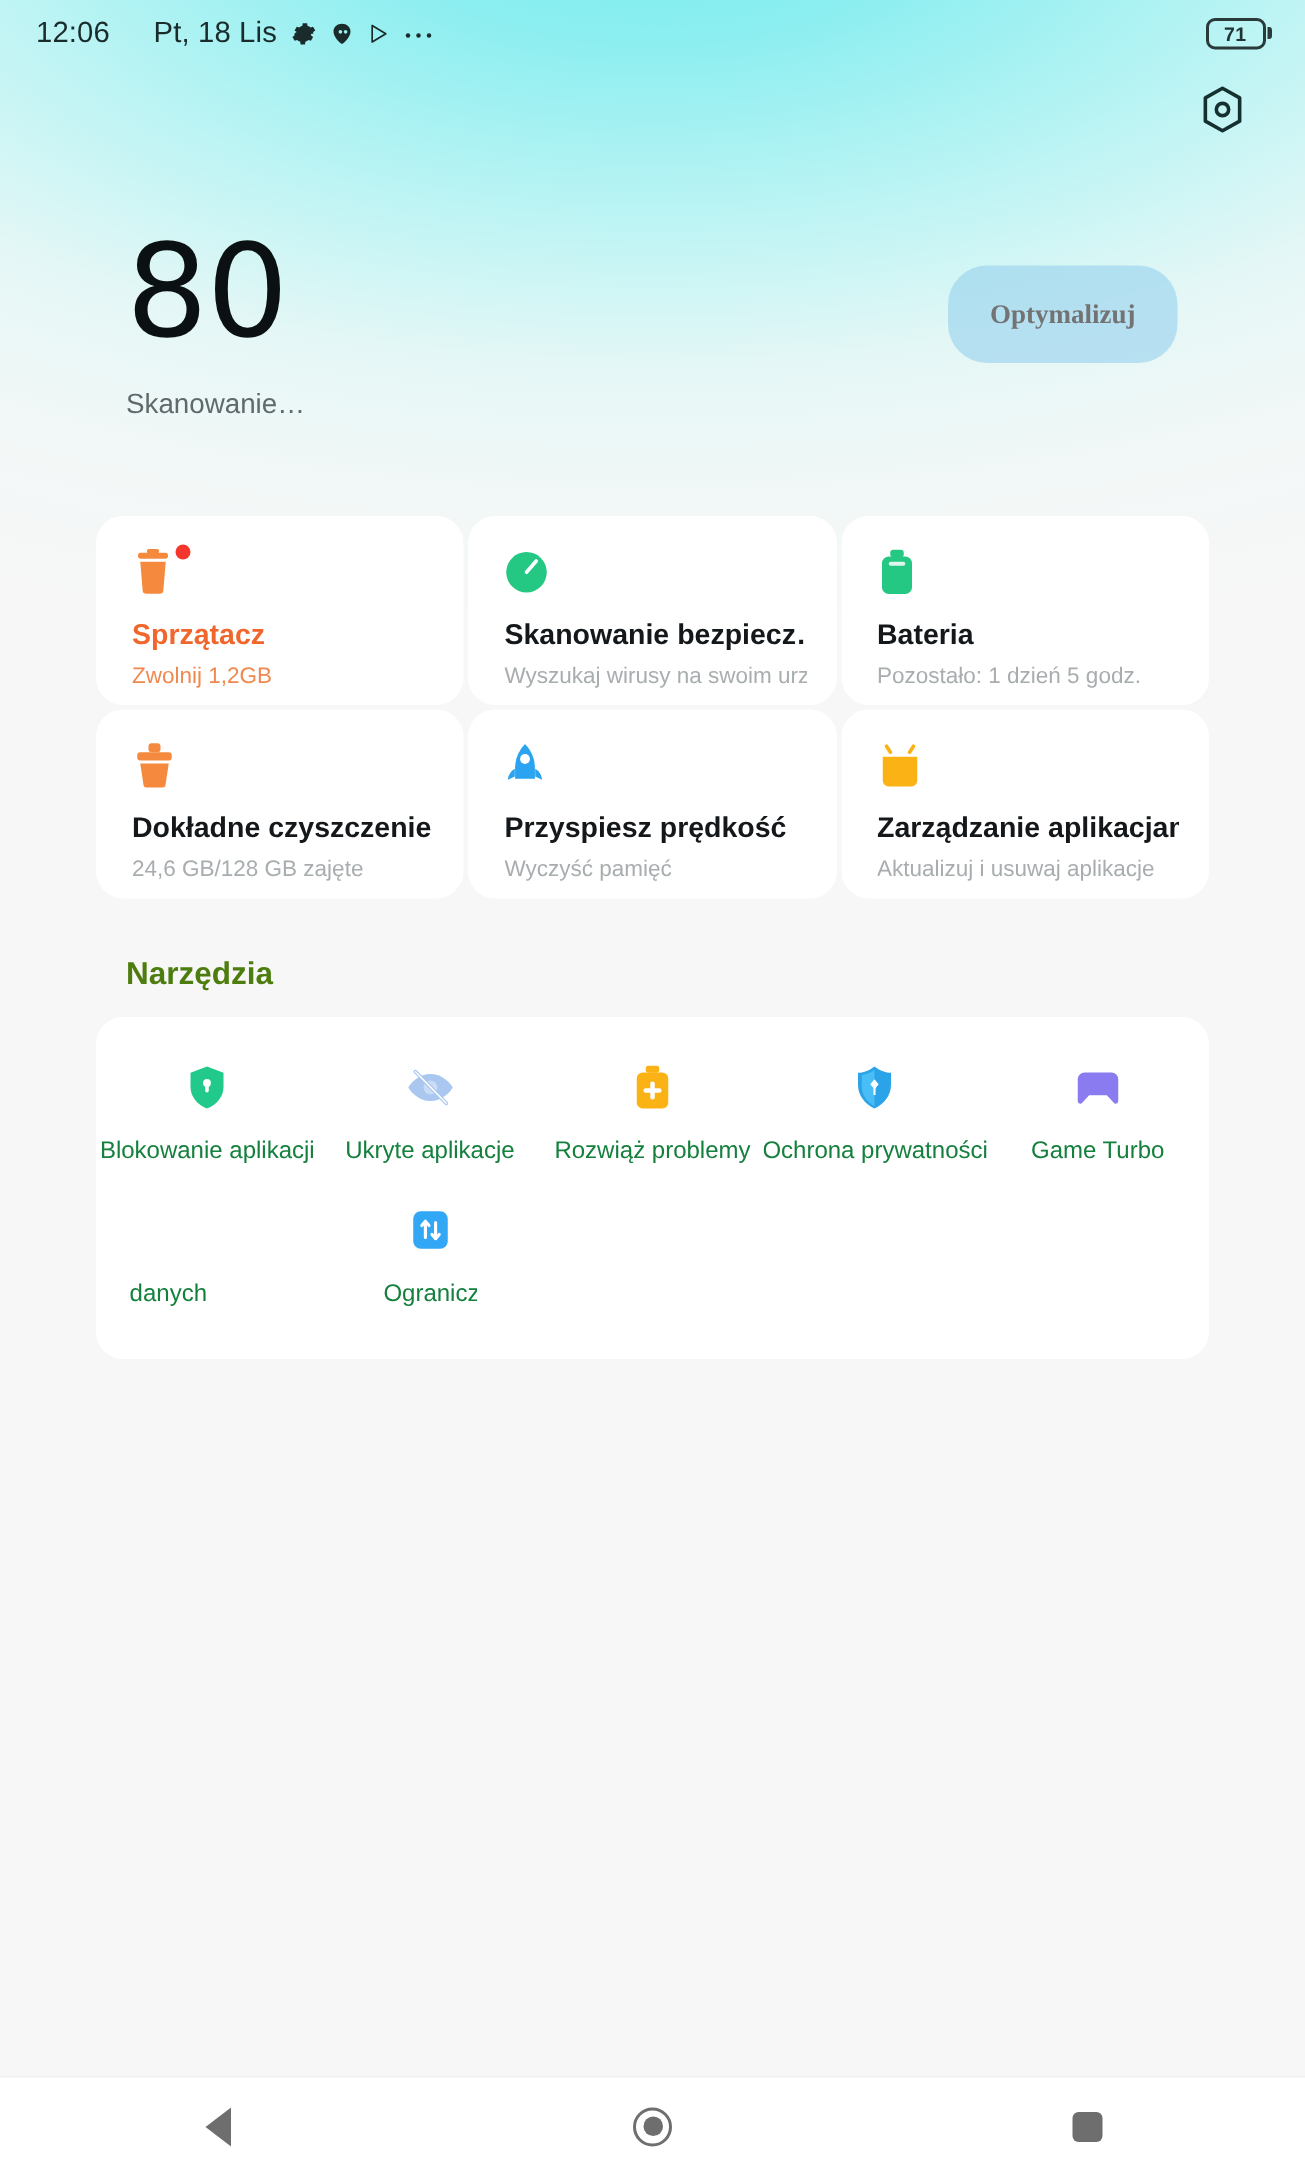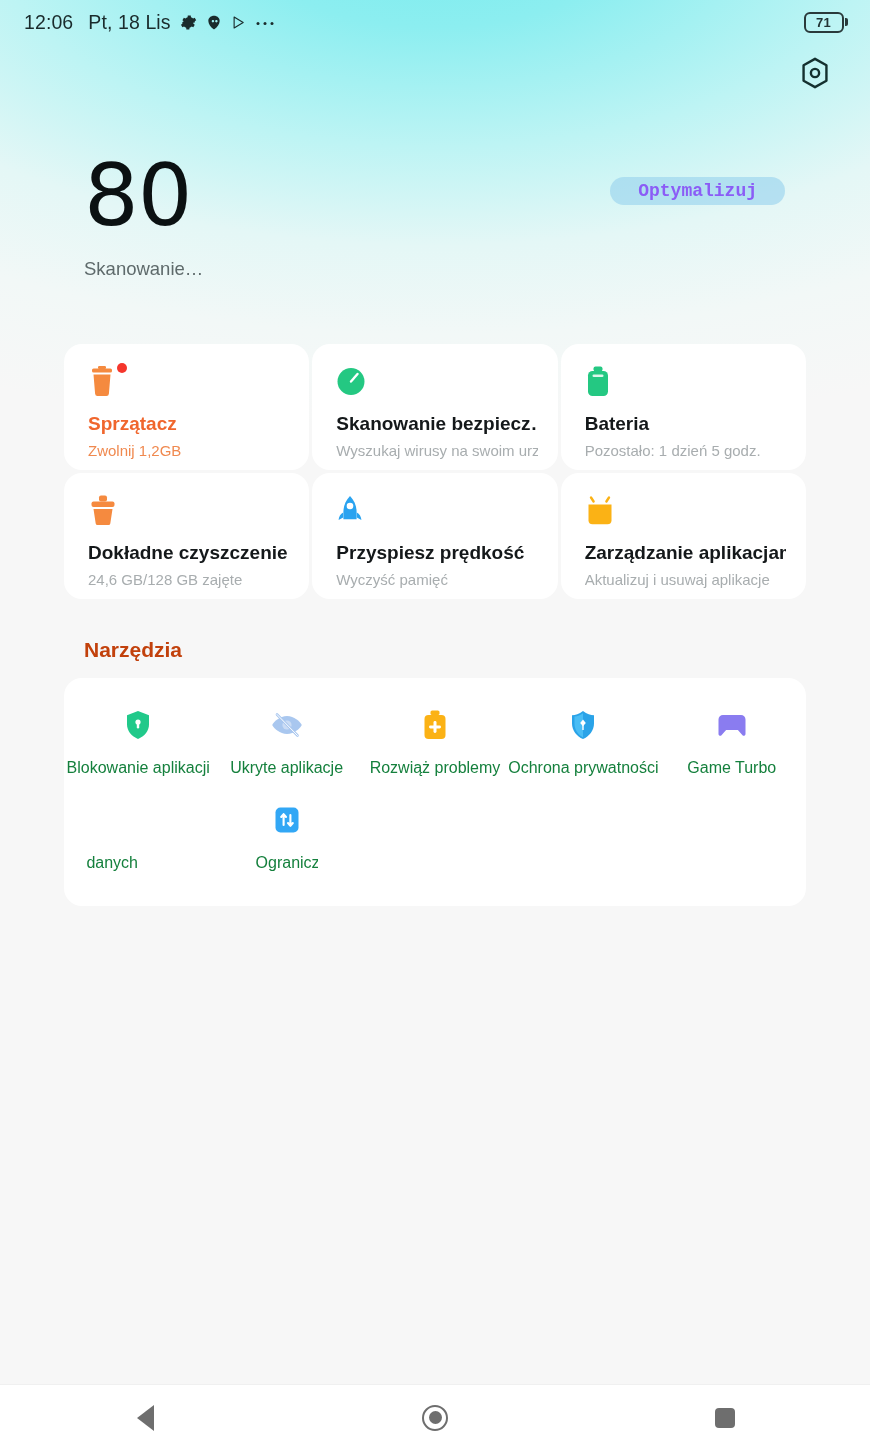--- a/index.html
+++ b/index.html
@@ -44,21 +44,21 @@
     position:relative; z-index:3;
     height:44px;
     display:flex; align-items:center;
     padding:0 22px 0 24px;
     color:#1a2b2c;
     font-size:19px;
     letter-spacing:.1px;
   }
   #status-left { display:flex; align-items:center; gap:9px; }
   #status-left .clock { font-size:19.5px; }
-  #status-left .datelbl { font-size:19.5px; margin-left:6px;}
+  #status-left .datelbl { font-size:19.5px; margin-left:20px;}
   .sicon { display:inline-flex; align-items:center; justify-content:center; }
   #status-right { margin-left:auto; display:flex; align-items:center; }
   .battery {
     display:flex; align-items:center;
   }
   .battery .shell {
     width:40px; height:21px;
     border:2px solid #2a3a3b; border-radius:6px;
     display:flex; align-items:center; justify-content:center;
     font-size:13px; font-weight:600; color:#223334;
@@ -94,28 +94,28 @@
     font-family:"DejaVu Sans", sans-serif;
   }
   #score-sub {
     margin-top:20px;
     font-size:18.5px;
     color:#5e6a6b;
   }
   #optimize-btn {
     position:absolute; right:85px; top:133px;
     min-width:124px;
-    padding:4px 28px;
+    padding:22px 28px;
     border:none;
     border-radius:26px;
     background:rgba(152,210,238,.62);
-    color:#8b5cf6;
+    color:#737373;
     font-size:18px;
     font-weight:700;
-    font-family:Liberation Mono, monospace;
+    font-family:Liberation Serif, serif;
     cursor:pointer;
   }
 
   
   #cards {
     position:relative; z-index:2;
     padding:0 64px;
     display:grid;
     grid-template-columns:repeat(3, 1fr);
     gap:3px;
@@ -153,21 +153,21 @@
     background:#f5362c;
     left:29px; top:-3px;
   }
 
   
   #tools-title {
     position:relative; z-index:2;
     margin:39px 0 16px 84px;
     font-size:21px;
     font-weight:700;
-    color:#c2410c;
+    color:#4d7c0f;
   }
   #tools-card {
     position:relative; z-index:2;
     margin:0 64px;
     background:#ffffff;
     border-radius:18px;
     padding:30px 0 34px 0;
     min-height:228px;
   }
   .tool-row {

